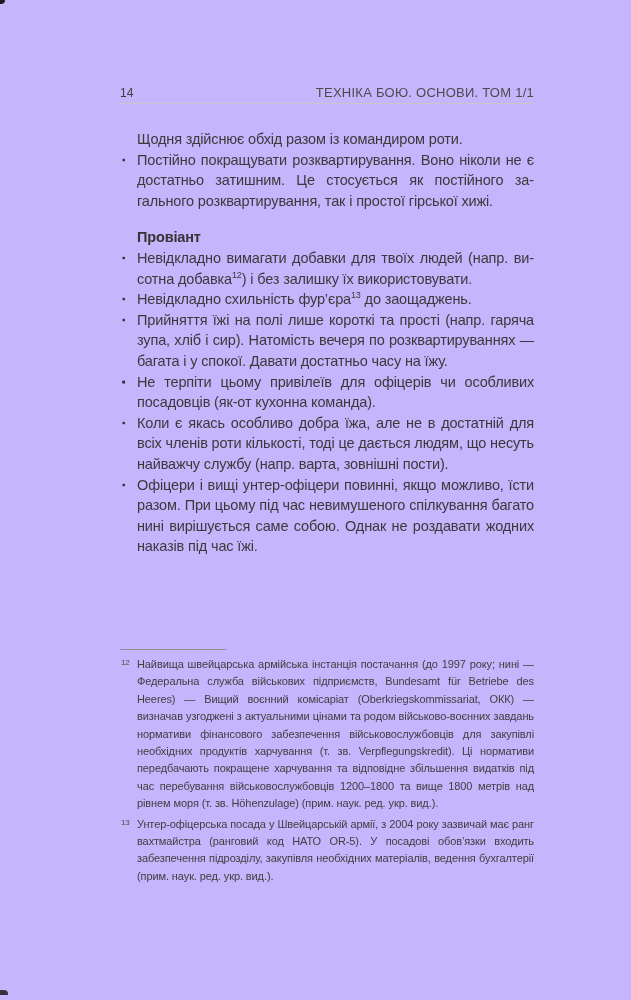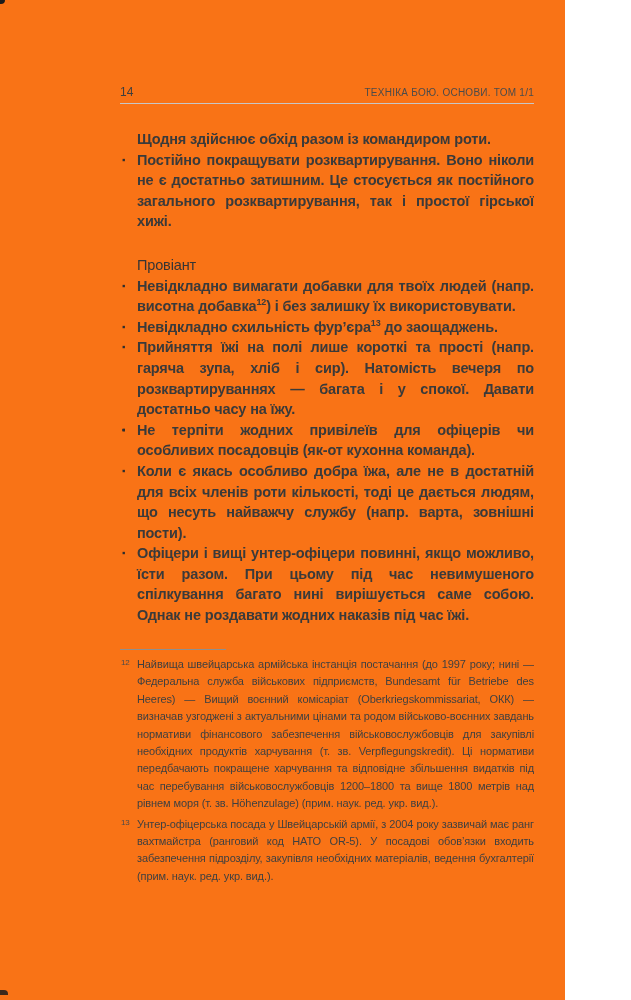--- a/index.html
+++ b/index.html
@@ -1,43 +1,43 @@
 <!DOCTYPE html>
 <html lang="uk"><head>
 <meta charset="utf-8">
 <style>
   html,body { margin:0; padding:0; }
   .page {
     position:relative;
-    width:565px; height:1000px;
-    background:#f97316;
+    width:631px; height:1000px;
+    background:#c4b5fd;
     overflow:hidden;
     font-family:"Liberation Sans", sans-serif;
     color:#3a3a3a;
   }
   
   .page-header {
     position:absolute; left:120px; top:85px; width:414px;
     display:flex; justify-content:space-between; align-items:baseline;
   }
   .page-number { font-size:12px; color:#3f3f3f; }
-  .running-title { font-size:10px; letter-spacing:0.25px; color:#4b4b4b; }
+  .running-title { font-size:13px; letter-spacing:0.25px; color:#4b4b4b; }
   .header-rule {
     position:absolute; left:120px; top:103px; width:414px; height:0;
     border-top:1px solid #c7c7c7;
   }
   
   .body-col {
     position:absolute; left:120px; top:129px; width:414px; height:516px;
     overflow:hidden;
     font-size:14.5px; line-height:20.6px; letter-spacing:-0.15px;
     text-align:justify;
   }
-  .block { position:relative; padding-left:17px; hyphens:manual;font-weight:bold; }
-  .block.heading { font-weight:normal; margin-top:23px; color:#353535; }
+  .block { position:relative; padding-left:17px; hyphens:manual; }
+  .block.heading { font-weight:bold; margin-top:16px; color:#353535; }
   .bullet-marker {
     position:absolute; left:2px; top:0;
     font-size:9.5px; line-height:20.6px; color:#2e2e2e;
   }
   .body-col sup, .fn sup {
     font-size:62%; vertical-align:super; line-height:0;
   }
   
   .footnotes { position:absolute; left:120px; top:649px; width:414px; }
   .fn-rule { width:106px; height:0; border-top:1px solid #8f8f8f; }
@@ -70,21 +70,21 @@
 
   <div class="body-col">
       <div class="block plain"><span>Щодня здійснює обхід разом із командиром роти.</span></div>
       <div class="block bullet"><span class="bullet-marker">▪</span><span>Постійно покращувати розквартирування. Воно ніколи не є достатньо затишним. Це стосується як постійного за­гального розквартирування, так і простої гірської хижі.</span></div>
       <div class="block heading"><span>Провіант</span></div>
       <div class="block bullet"><span class="bullet-marker">▪</span><span>Невідкладно вимагати добавки для твоїх людей (напр. ви­сотна добавка</span><sup>12</sup><span>) і без залишку їх використовувати.</span></div>
       <div class="block bullet"><span class="bullet-marker">▪</span><span>Невідкладно схильність фур’єра</span><sup>13</sup><span> до заощаджень.</span></div>
       <div class="block bullet"><span class="bullet-marker">▪</span><span>Прийняття їжі на полі лише короткі та прості (напр. гаря­ча зупа, хліб і сир). Натомість вечеря по розквартируван­нях — багата і у спокої. Давати достатньо часу на їжу.</span></div>
       <div class="block bullet"><span class="bullet-marker">▪</span></div>
       <div class="block bullet"><span class="bullet-marker">▪</span></div>
-      <div class="block bullet"><span class="bullet-marker">▪</span><span>Не терпіти жодних привілеїв для офіцерів чи особливих посадовців (як-от кухонна команда).</span></div>
+      <div class="block bullet"><span class="bullet-marker">▪</span><span>Не терпіти цьому привілеїв для офіцерів чи особливих посадовців (як-от кухонна команда).</span></div>
       <div class="block bullet"><span class="bullet-marker">▪</span><span>Коли є якась особливо добра їжа, але не в достатній для всіх членів роти кількості, тоді це дається людям, що не­суть найважчу службу (напр. варта, зовнішні пости).</span></div>
       <div class="block bullet"><span class="bullet-marker">▪</span><span>Офіцери і вищі унтер-офіцери повинні, якщо можливо, їсти разом. При цьому під час невимушеного спілкування багато нині вирішується саме собою. Однак не роздавати жодних наказів під час їжі.</span></div>
     </div>
 
   <div class="footnotes">
     <div class="fn-rule"></div>
     <div class="fn-list">
         <div class="fn"><span class="fn-num">12</span><span>Найвища швейцарська армійська інстанція постачання (до 1997 року; нині — Федеральна служба військових підприємств, Bundesamt für Betriebe des Heeres) — Вищий воєнний комісаріат (Oberkriegskommissariat, ОКК) — визначав узгоджені з актуальними цінами та родом військово-воєнних завдань нормативи фінансового забезпечення військовослужбовців для закупівлі необхідних продуктів харчування (т. зв. Verpflegungskredit). Ці нормативи передбачають покращене харчування та відповідне збільшен­ня видатків під час перебування військовослужбовців 1200–1800 та вище 1800 метрів над рівнем моря (т. зв. Höhenzulage) </span><span class="it">(прим. наук. ред. укр. вид.).</span></div>
         <div class="fn"><span class="fn-num">13</span><span>Унтер-офіцерська посада у Швейцарській армії, з 2004 року зазвичай має ранг вахтмайстра (ранговий код НАТО OR-5). У посадові обов’язки входить забезпечення підрозділу, закупівля необхідних матеріалів, ведення бух­галтерії </span><span class="it">(прим. наук. ред. укр. вид.).</span></div>
       </div>

